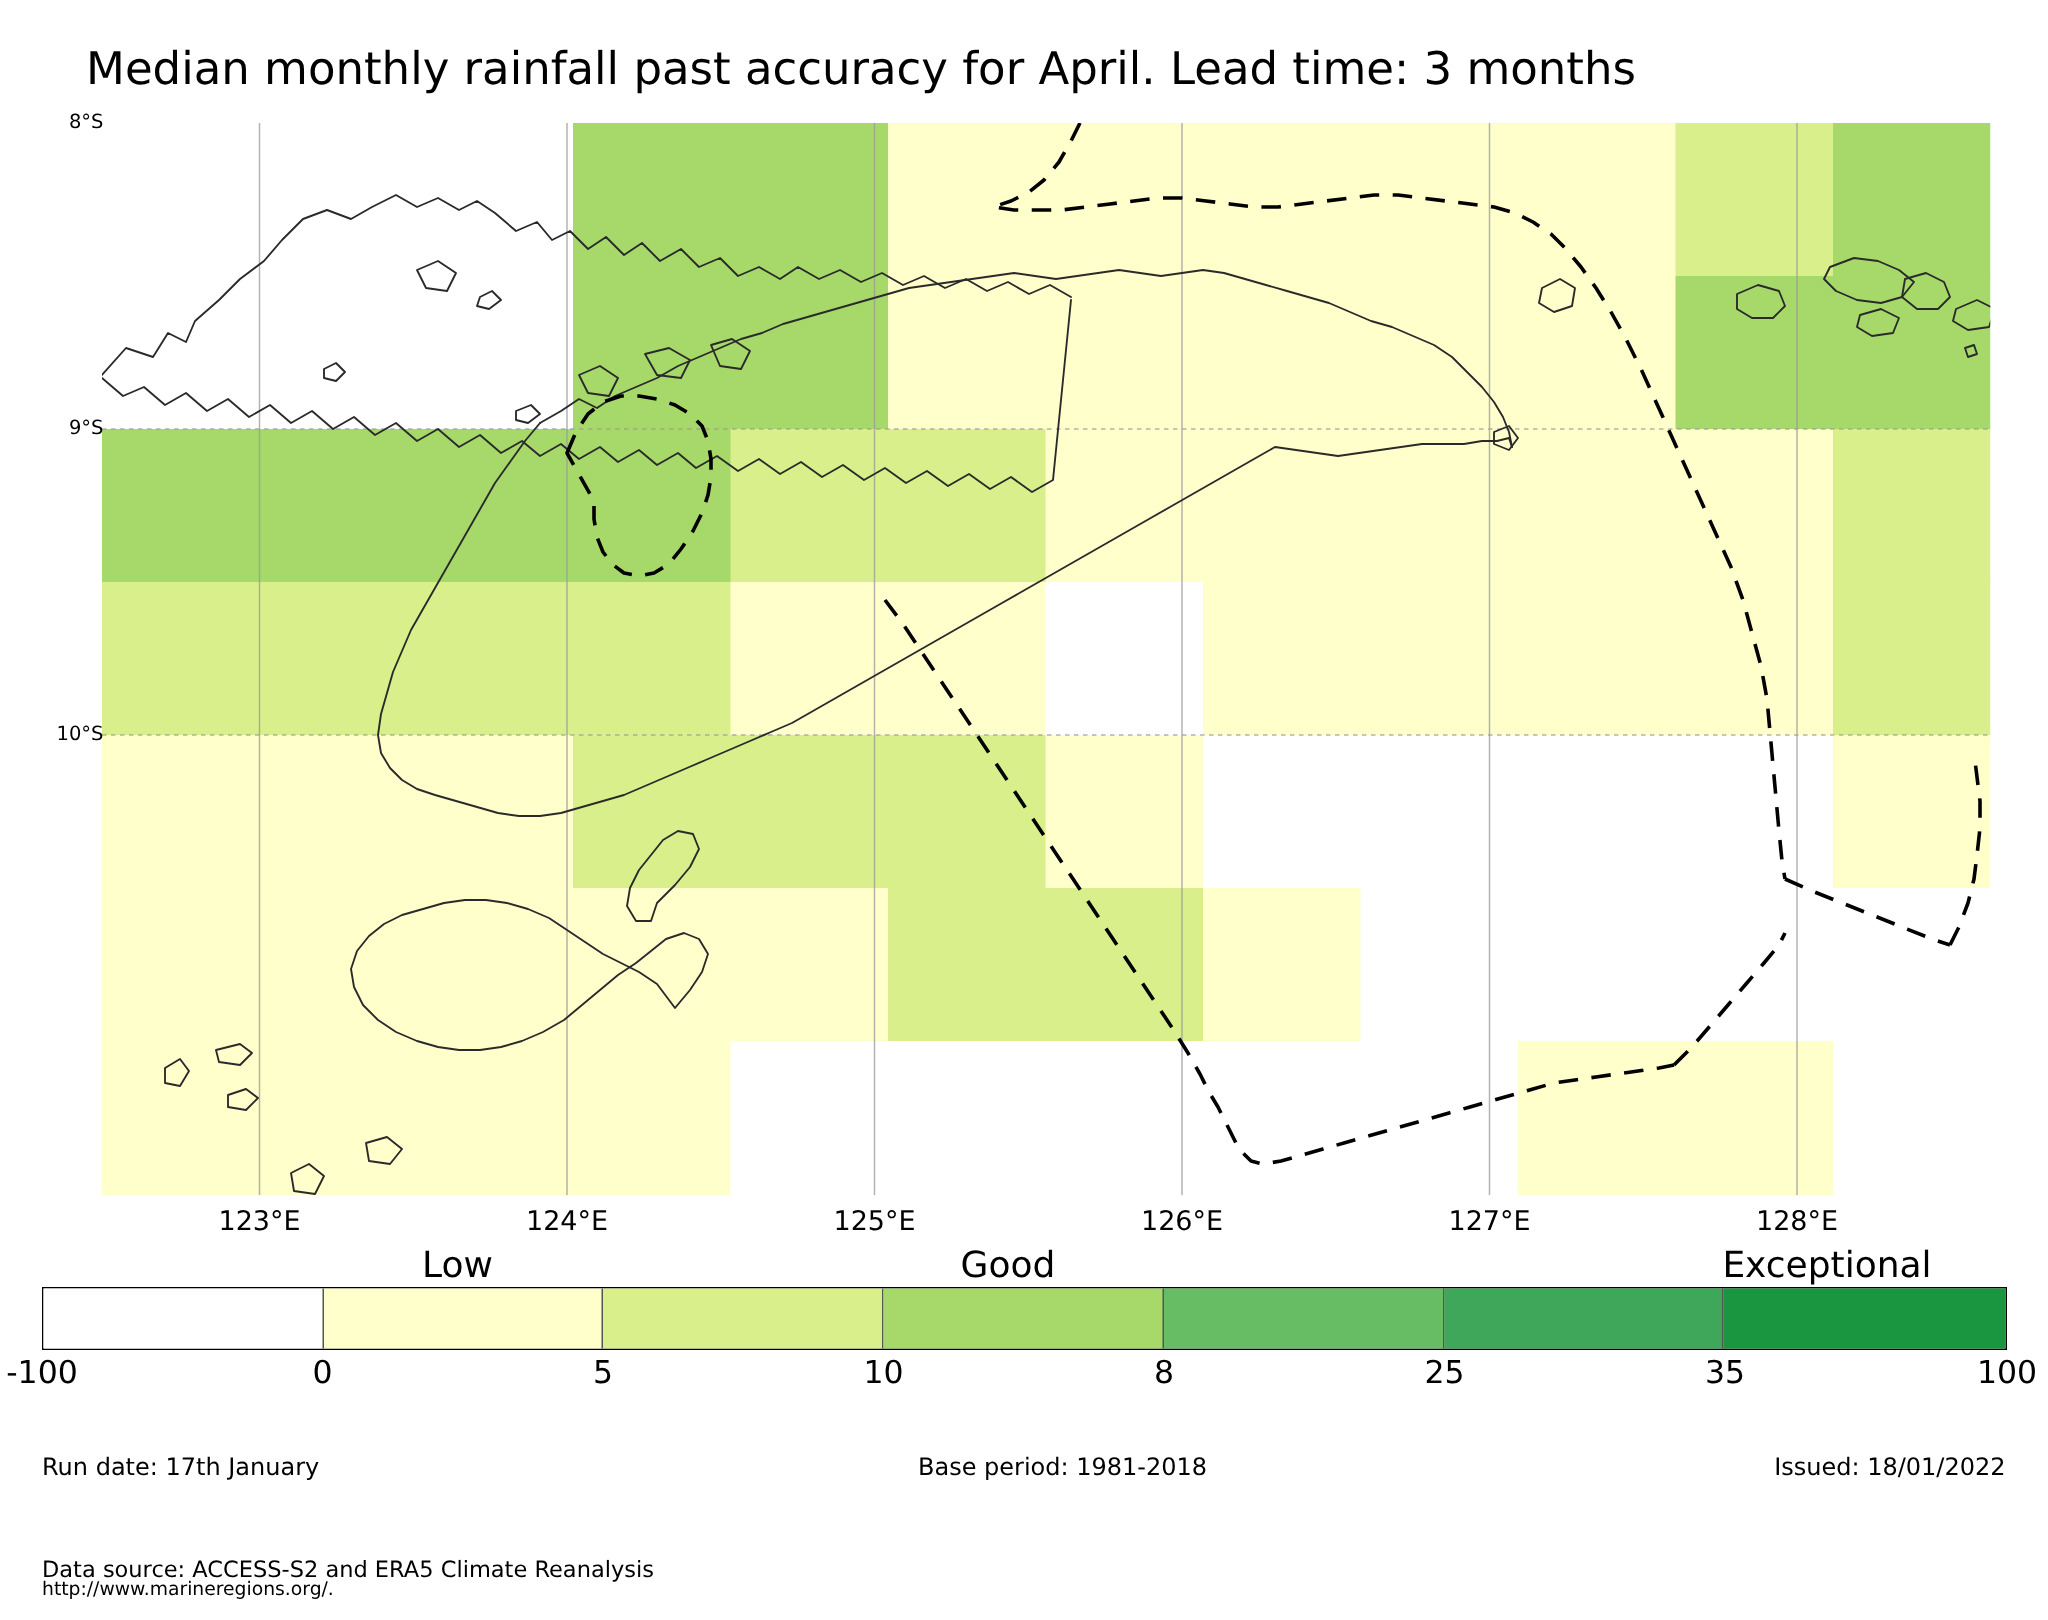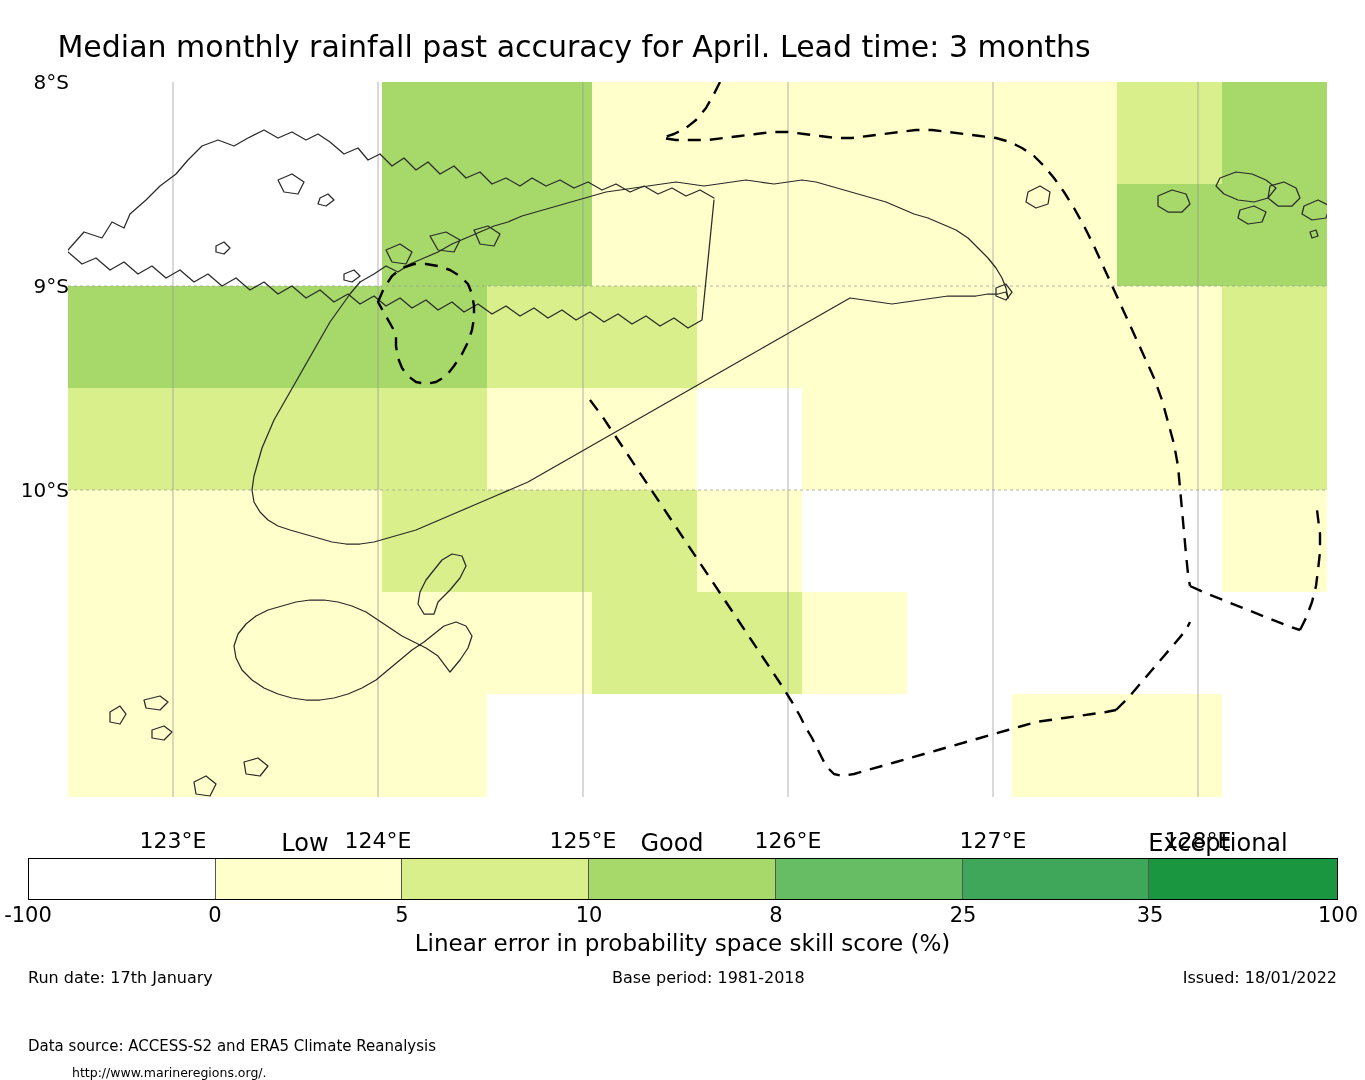--- a/index.html
+++ b/index.html
@@ -17,25 +17,25 @@
   #plot{
     position:absolute;left:68px;top:82px;width:1259px;height:715px;
     background:#ffffff;overflow:hidden;
   }
   #cellgrid{position:absolute;left:0;top:0;width:1259px;height:715px;}
   .cell{position:absolute;}
   #gridlines{position:absolute;left:0;top:0;width:1259px;height:715px;pointer-events:none;}
   #coast{position:absolute;left:0;top:0;width:1259px;height:715px;pointer-events:none;}
   
   .ylab{
-    position:absolute;right:1296px;font-size:20px;line-height:18px;
+    position:absolute;right:1296px;font-size:13px;line-height:18px;
     text-align:right;white-space:nowrap;
   }
   .xlab{
-    position:absolute;top:832px;font-size:22px;line-height:18px;
+    position:absolute;top:806px;font-size:18px;line-height:18px;
     text-align:center;white-space:nowrap;transform:translateX(-50%);
   }
   
   #cbarwrap{position:absolute;left:0;top:830px;width:1365px;height:115px;}
   .qual{
     position:absolute;top:0px;font-size:24px;line-height:26px;
     white-space:nowrap;transform:translateX(-50%);
   }
   #cbar{
     position:absolute;left:28px;top:28px;width:1310px;height:42px;
@@ -248,22 +248,21 @@
   <div id="cticks">
       <div class="ctick" style="left: 28px;">-100</div>
       <div class="ctick" style="left: 215px;">0</div>
       <div class="ctick" style="left: 402px;">5</div>
       <div class="ctick" style="left: 589px;">10</div>
       <div class="ctick" style="left: 776px;">8</div>
       <div class="ctick" style="left: 963px;">25</div>
       <div class="ctick" style="left: 1150px;">35</div>
       <div class="ctick" style="left: 1338px;">100</div>
     </div>
-  <div id="cbarlabel">Linear error in probability space skill score (%)</div>
 </div>
 
 <div id="footer">
   <div class="f1" style="left:28px;top:4px;">Run date: 17th January</div>
   <div class="f1" style="left:575px;top:4px;margin-left:37px;">Base period: 1981-2018</div>
   <div class="f1" style="right:28px;top:4px;">Issued: 18/01/2022</div>
   <div class="f2" style="top:31px;margin-top:42px;">Data source: ACCESS-S2 and ERA5 Climate Reanalysis</div>
-  <div class="f3" style="top:100px;margin-left:44px;">http://www.marineregions.org/.</div>
+  <div class="f3" style="top:86px;">http://www.marineregions.org/.</div>
 </div>
 
 </body></html>

